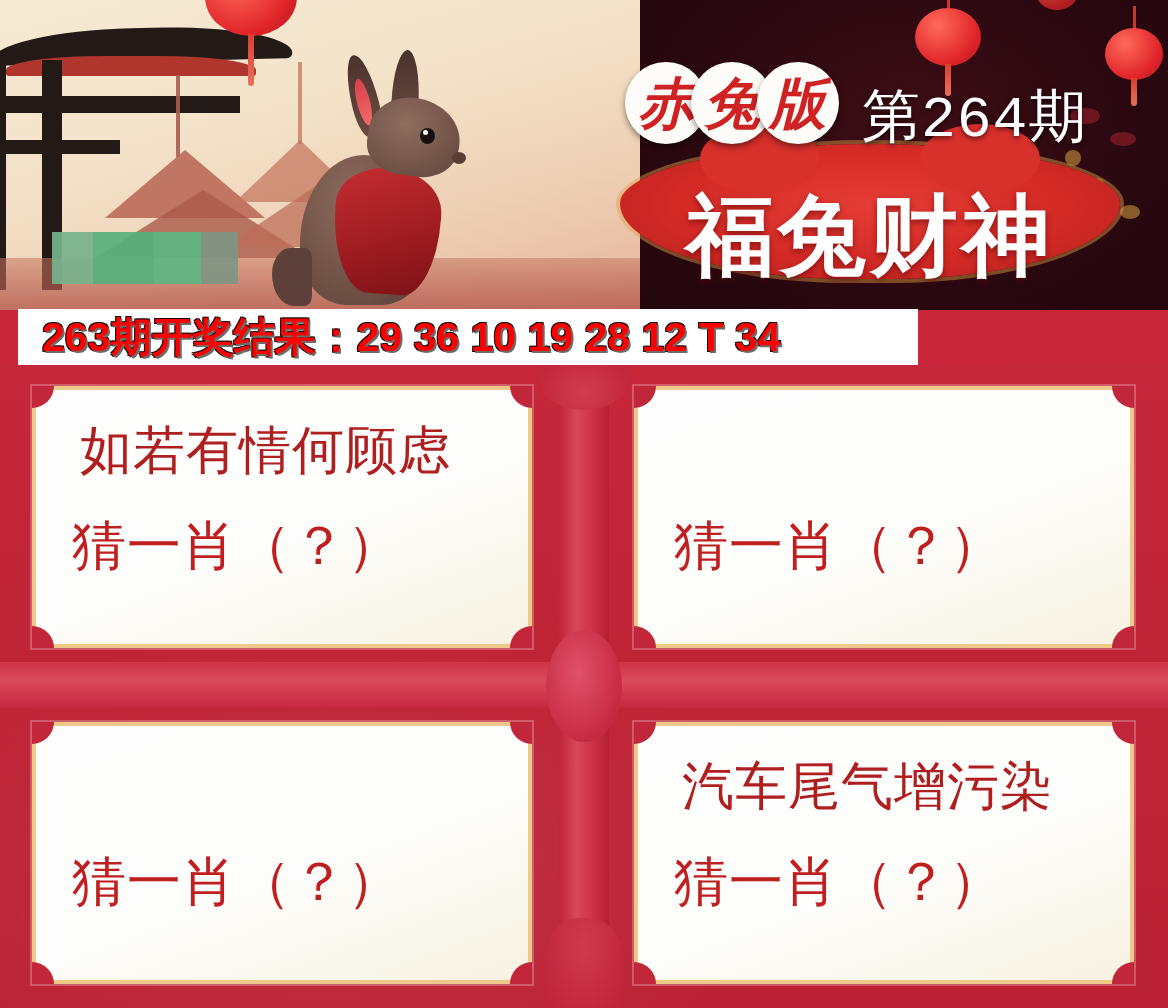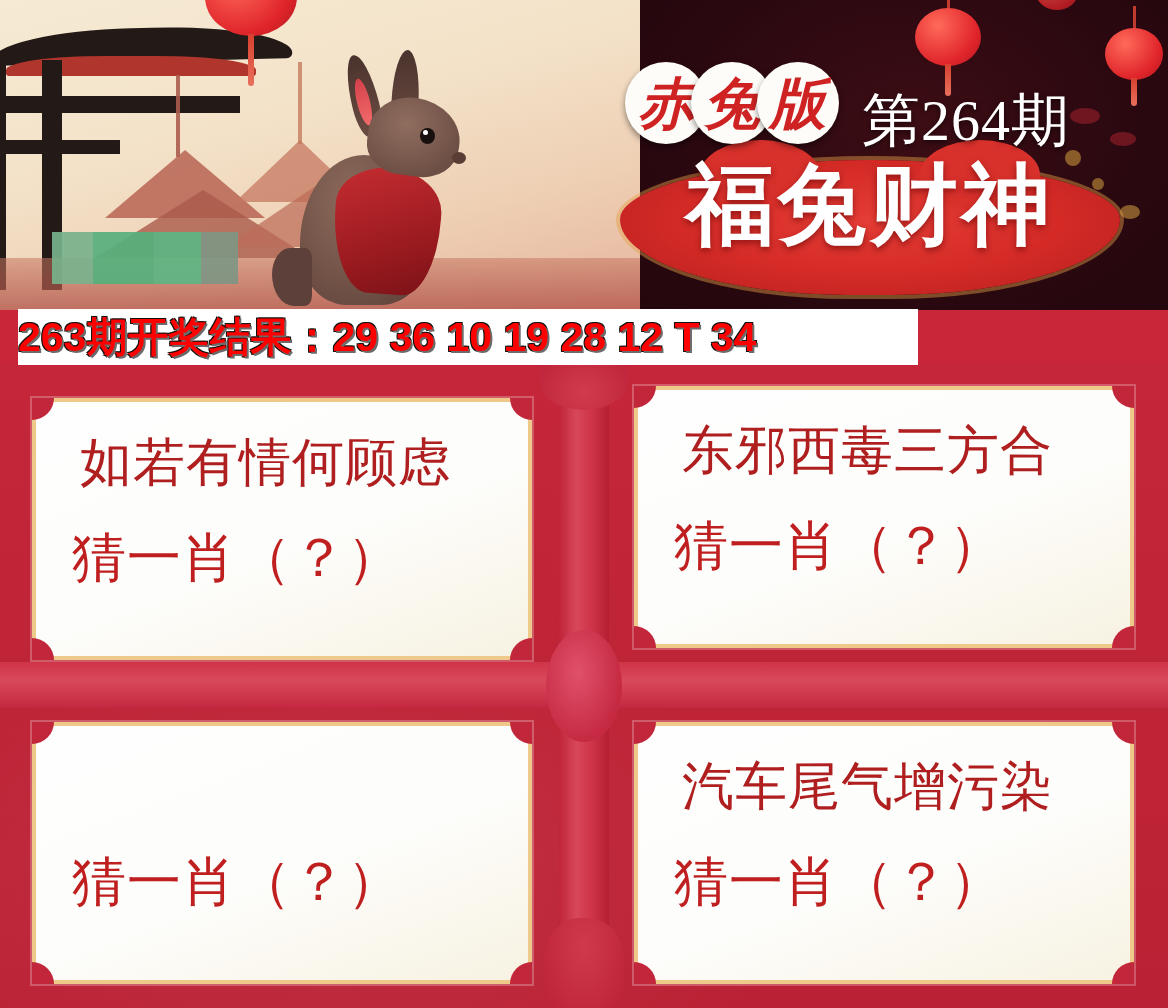--- a/index.html
+++ b/index.html
@@ -171,36 +171,36 @@
     font-family: "DejaVu Serif", serif;
     font-weight: bold;
     font-size: 56px;
     line-height: 1;
     font-style: italic;
   }
   
   .issue {
     position: absolute; left: 862px; top: 92px;
     color: #ffffff;
-    font-family: Liberation Serif, serif;
+    font-family: Liberation Mono, monospace;
     font-size: 58px;
     line-height: 1;
     letter-spacing: 1px;
     text-shadow: 0 2px 5px rgba(0,0,0,.6);
     z-index: 9;
     white-space: nowrap;
   }
   
   .plaque {
-    position: absolute; left: 620px; top: 160px;
+    position: absolute; left: 620px; top: 144px;
     width: 500px; height: 135px;
     background: radial-gradient(ellipse at 50% 45%, #e53c35 0%, #d32a26 55%, #b31d1f 100%);
     border-radius: 50% 50% 46% 46% / 44% 44% 56% 56%;
     box-shadow: 0 0 0 4px rgba(231,160,70,.45);
-    display: flex; align-items: flex-start; justify-content: center;
+    display: flex; align-items: flex-end; justify-content: center;
     z-index: 8;
   }
   .plaque::before, .plaque::after {
     content: ""; position: absolute; top: -20px;
     width: 120px; height: 70px; border-radius: 50%;
     background: #d8302b;
   }
   .plaque::before { left: 80px; }
   .plaque::after  { right: 80px; }
   .plaque-text {
@@ -218,21 +218,21 @@
   
   .result-banner {
     position: absolute;
     left: 18px; top: 309px;
     width: 900px; height: 56px;
     background: #ffffff;
     display: flex; align-items: center;
     z-index: 20;
   }
   .result-text {
-    padding-left: 0;
+    padding-left: 24px;
     font-family: "Liberation Sans", sans-serif;
     font-weight: bold;
     font-size: 41px;
     line-height: 1;
     color: #ff0000;
     white-space: nowrap;
     text-shadow:
        2px 2px 0 #6b6b6b,
       -1px -1px 0 #111, 1px -1px 0 #111,
       -1px  1px 0 #111, 1px  1px 0 #111;
@@ -288,21 +288,21 @@
   .card::before, .card::after,
   .card .nb, .card .nb2 {
     content: ""; position: absolute; width: 22px; height: 22px;
     background: #c2263a;
   }
   .card::before { left: -4px; top: -4px; border-radius: 0 0 22px 0; }
   .card::after  { right: -4px; top: -4px; border-radius: 0 0 0 22px; }
   .card .nb  { left: -4px; bottom: -4px; border-radius: 0 22px 0 0; }
   .card .nb2 { right: -4px; bottom: -4px; border-radius: 22px 0 0 0; }
 
-  .c1 { left: 32px;  top: 24px;  width: 500px; height: 262px; margin-top: 12px; }
+  .c1 { left: 32px;  top: 24px;  width: 500px; height: 262px; }
   .c2 { left: 634px; top: 24px;  width: 500px; height: 262px; }
   .c3 { left: 32px;  top: 360px; width: 500px; height: 262px; }
   .c4 { left: 634px; top: 360px; width: 500px; height: 262px; }
 
   .riddle {
     position: absolute; left: 44px; top: 34px;
     font-family: "DejaVu Serif", serif;
     font-size: 52px;
     line-height: 1;
     color: #b01f1f;
@@ -402,21 +402,20 @@
     <div class="card c1">
       <span class="nb"></span>
       <span class="nb2"></span>
       <div class="riddle">如若有情何顾虑</div>
       <div class="answer">猜一肖（？）</div>
     </div>
 
     <div class="card c2">
       <span class="nb"></span>
       <span class="nb2"></span>
-      <div class="riddle">东邪西毒三方合</div>
       <div class="answer">猜一肖（？）</div>
     </div>
 
     <div class="card c3">
       <span class="nb"></span>
       <span class="nb2"></span>
       <div class="answer">猜一肖（？）</div>
     </div>
 
     <div class="card c4">

